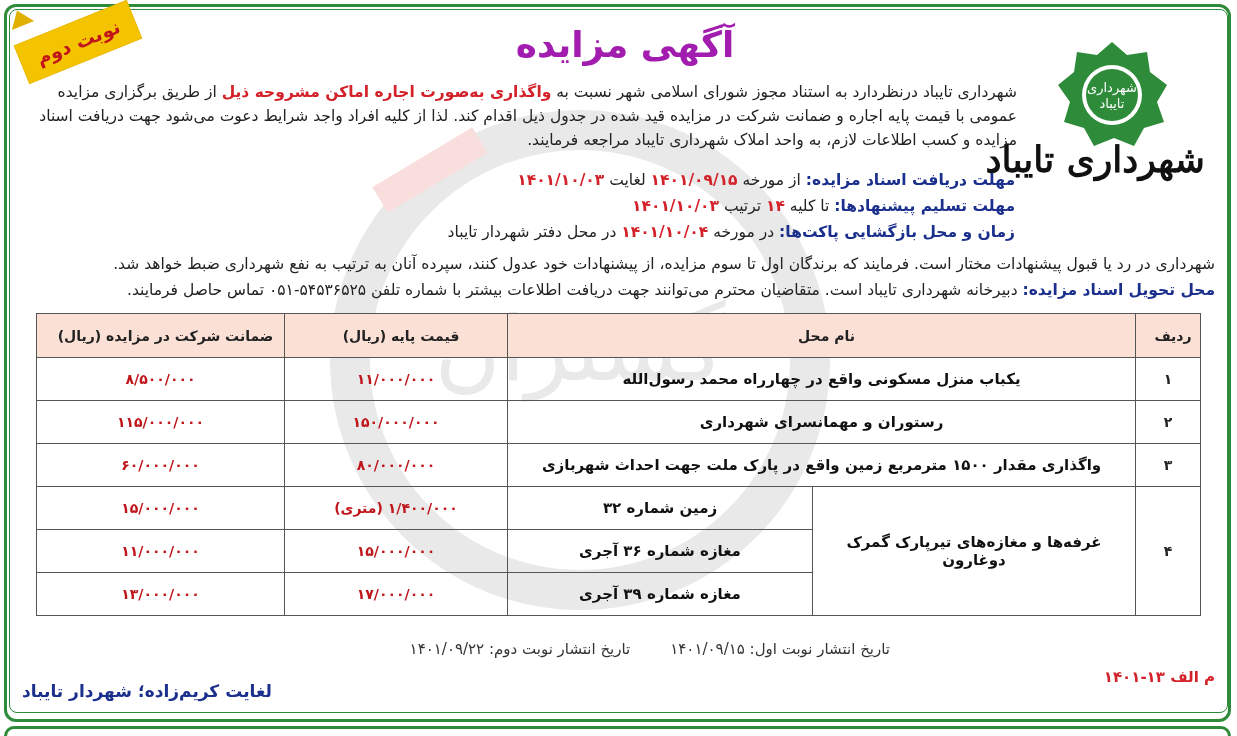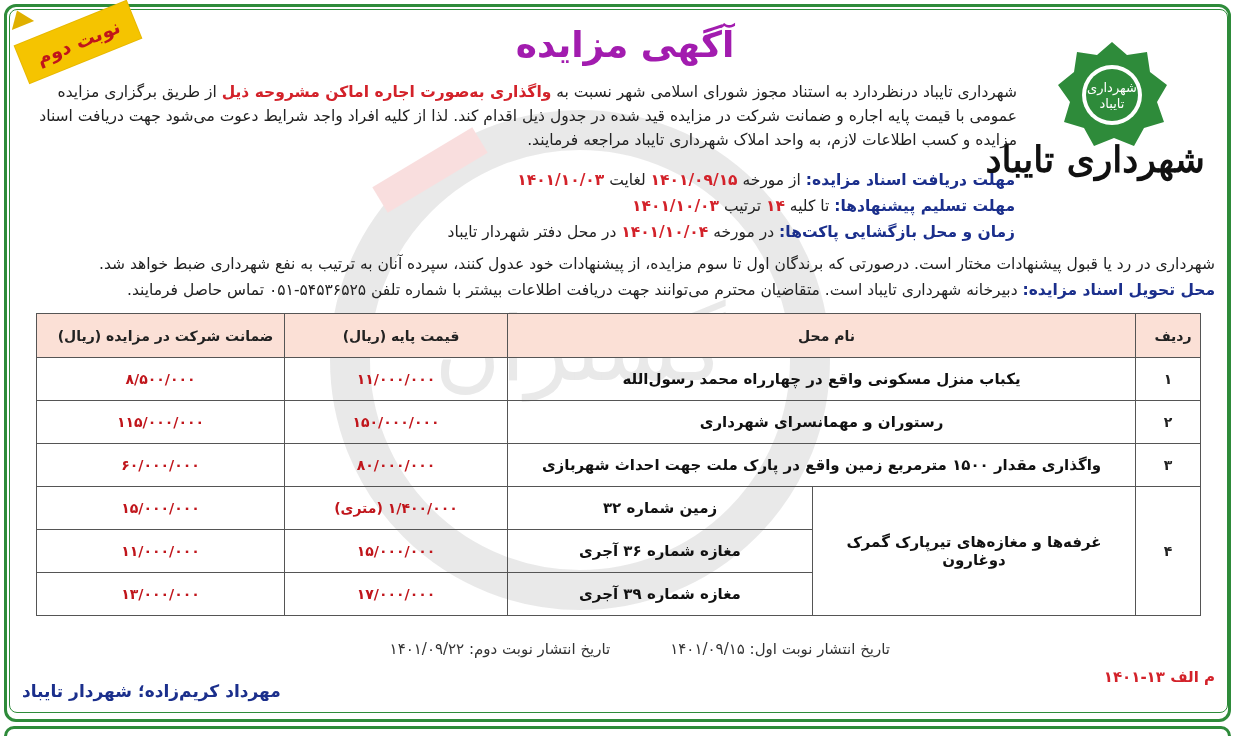--- a/index.html
+++ b/index.html
@@ -69,21 +69,21 @@
     background:#fbe0d6; height:43px; font-weight:bold; color:#222;padding-left:16px;
   }
   table.auction td { height:42px; font-weight:bold; }
   td.num-red { color:#c0151b; }
   td.loc { font-size:15px; color:#111; }
   td.rownum { width:52px; }
   .footer-dates {
     position:absolute; top:640px; left:330px; width:560px;
     direction:rtl; font-size:15px; color:#333; white-space:nowrap;
   }
-  .footer-dates span { margin-left:60px; }
+  .footer-dates span { margin-left:40px; }
   .footer-code {
     position:absolute; top:668px; right:22px; direction:rtl;
     font-size:15px; font-weight:bold; color:#d3222a;
   }
   .footer-sign {
     position:absolute; top:681px; left:22px; direction:rtl;
     font-size:17px; font-weight:bold; color:#1b2f8c;
   }
 </style>
 </head>
@@ -122,21 +122,21 @@
 <div class="para p-line" style="top:168px">
   <span class="hl-blue">مهلت دریافت اسناد مزایده:</span><span> از مورخه </span><span class="hl-red">۱۴۰۱/۰۹/۱۵</span><span> لغایت </span><span class="hl-red">۱۴۰۱/۱۰/۰۳</span>
 </div>
 <div class="para p-line" style="top:194px">
   <span class="hl-blue">مهلت تسلیم پیشنهادها:</span><span> تا کلیه </span><span class="hl-red">۱۴</span><span> ترتیب </span><span class="hl-red">۱۴۰۱/۱۰/۰۳</span>
 </div>
 <div class="para p-line" style="top:220px">
   <span class="hl-blue">زمان و محل بازگشایی پاکت‌ها:</span><span> در مورخه </span><span class="hl-red">۱۴۰۱/۱۰/۰۴</span><span> در محل دفتر شهردار تایباد</span>
 </div>
 
-<div class="para p-wide" style="top:252px">شهرداری در رد یا قبول پیشنهادات مختار است. درصورتی که برندگان اول تا سوم مزایده، از پیشنهادات خود عدول کنند، سپرده آنان به ترتیب به نفع شهرداری ضبط خواهد شد.</div>
+<div class="para p-wide" style="top:252px">شهرداری در رد یا قبول پیشنهادات مختار است. فرمایند که برندگان اول تا سوم مزایده، از پیشنهادات خود عدول کنند، سپرده آنان به ترتیب به نفع شهرداری ضبط خواهد شد.</div>
 <div class="para p-wide" style="top:278px">
   <span class="hl-blue">محل تحویل اسناد مزایده:</span><span> دبیرخانه شهرداری تایباد است. متقاضیان محترم می‌توانند جهت دریافت اطلاعات بیشتر با شماره تلفن ۵۴۵۳۶۵۲۵-۰۵۱ تماس حاصل فرمایند.</span>
 </div>
 
 <table class="auction">
   <thead>
     <tr>
       <th class="rownum">ردیف</th>
       <th colspan="2" style="width:655px">نام محل</th>
       <th style="width:200px">قیمت پایه (ریال)</th>
@@ -179,13 +179,13 @@
       <td class="num-red">۱۷/۰۰۰/۰۰۰</td>
       <td class="num-red">۱۳/۰۰۰/۰۰۰</td>
     </tr>
   </tbody>
 </table>
 
 <div class="footer-dates">
   <span>تاریخ انتشار نوبت اول: ۱۴۰۱/۰۹/۱۵</span><span>تاریخ انتشار نوبت دوم: ۱۴۰۱/۰۹/۲۲</span>
 </div>
 <div class="footer-code">م الف ۱۳-۱۴۰۱</div>
-<div class="footer-sign">مهرداد کریم‌زاده؛ شهردار تایباد</div>
+<div class="footer-sign">لغایت کریم‌زاده؛ شهردار تایباد</div>
 
 </body></html>

